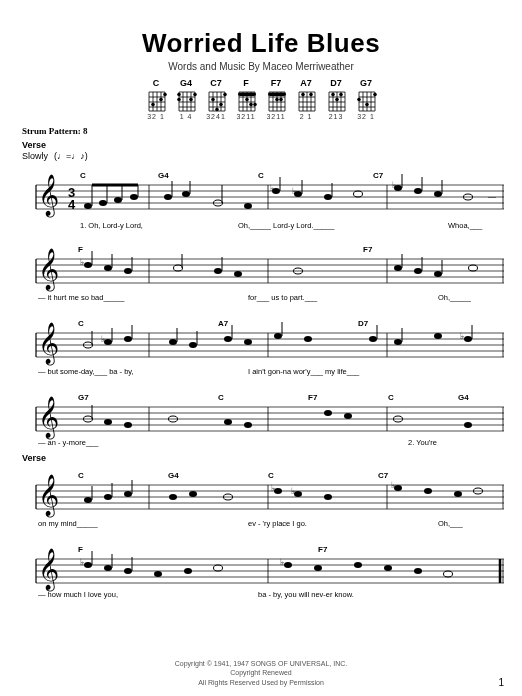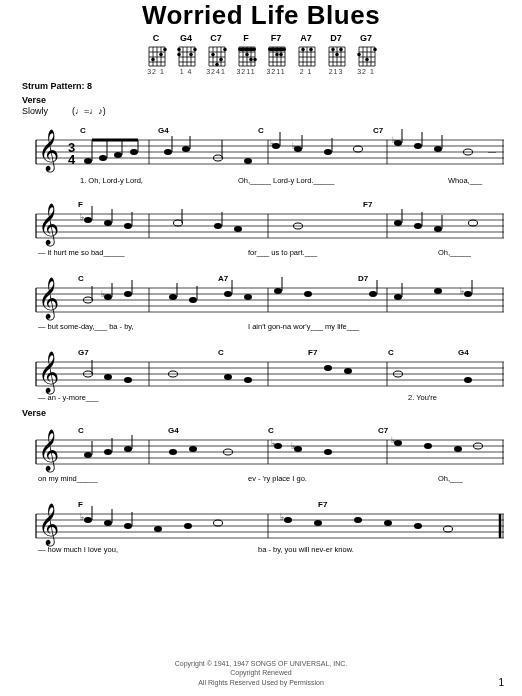--- a/index.html
+++ b/index.html
@@ -7,21 +7,21 @@
       width: 522px;
       height: 696px;
       background: #fff;
       font-family: 'Times New Roman', Times, serif;
       overflow: hidden;
       position: relative;
     }
     .page {
       width: 522px;
       height: 696px;
-      padding: 0 18px;
+      padding: 28px 18px;
       position: relative;
     }
     .title {
       text-align: center;
       font-size: 26px;
       font-weight: bold;
       font-family: Arial, sans-serif;
       margin-bottom: 2px;
       letter-spacing: 0.5px;
     }
@@ -52,21 +52,21 @@
     }
     .chord-fingers {
       font-size: 7px;
       font-family: Arial, sans-serif;
       color: #333;
       text-align: center;
       letter-spacing: 1px;
     }
     .patterns {
       font-size: 9px;
-      font-family: Liberation Sans, sans-serif;
+      font-family: Liberation Serif, serif;
       font-weight: bold;
       margin-bottom: 2px;
       line-height: 1.4;
     }
     .section-label {
       font-size: 9px;
       font-weight: bold;
       font-family: Arial, sans-serif;
       margin-bottom: 0px;
     }
@@ -93,20 +93,21 @@
     .cgrid line { stroke: #000; stroke-width: 0.8; }
     .cgrid circle { fill: #000; }
     .cgrid rect { fill: #000; }
   </style>
 </head>
 <body>
 
 <div class="page">
 
   <div class="title">Worried Life Blues</div>
+  <div class="subtitle">Words and Music By Maceo Merriweather</div>
 
   <div class="chord-diagrams">
 
     <div class="chord-diagram">
       <div class="chord-name">C</div>
       <svg width="22" height="24" class="cgrid">
 
         <line x1="4" y1="3" x2="4" y2="22"></line>
         <line x1="8" y1="3" x2="8" y2="22"></line>
         <line x1="12" y1="3" x2="12" y2="22"></line>
@@ -271,21 +272,21 @@
 
   </div>
 
   <div style="margin-left:4px;">
     <div class="patterns">Strum Pattern: 8</div>
   </div>
 
   <div style="display:flex; align-items:baseline; gap:40px; margin-left:4px; margin-bottom:1px;">
     <div class="section-label">Verse</div>
   </div>
-  <div style="display:flex; align-items:center; gap:24px; margin-left:4px; margin-bottom:2px; font-size:9px; font-family:Arial,sans-serif;">
+  <div style="display:flex; align-items:center; gap:6px; margin-left:4px; margin-bottom:2px; font-size:9px; font-family:Arial,sans-serif;">
     <span>Slowly</span>
     <span>(♩=♩♪)</span>
   </div>
 
   <div style="position:relative;">
 
     <svg width="486" height="74" style="display:block;">
 
       <g stroke="#000" stroke-width="0.7">
         <line x1="18" y1="22" x2="486" y2="22"></line>

